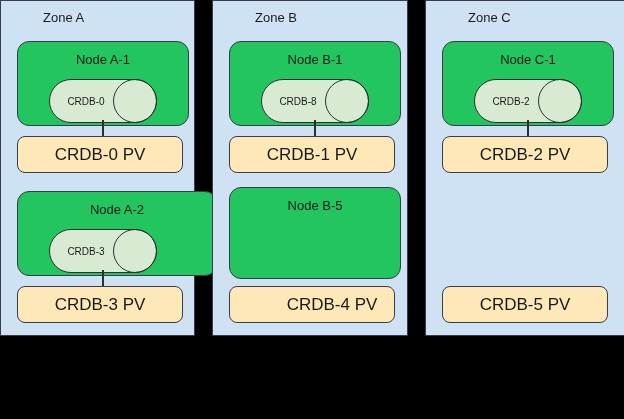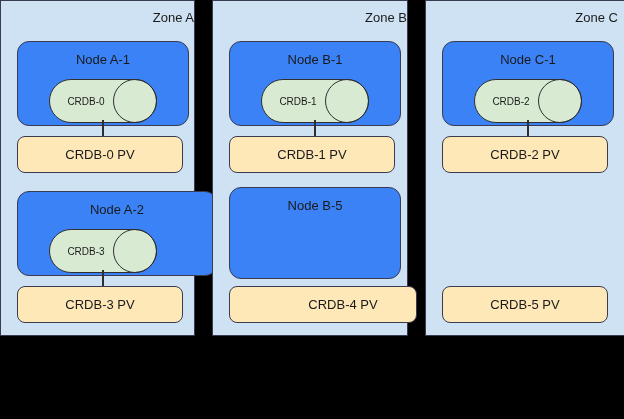--- a/index.html
+++ b/index.html
@@ -23,29 +23,30 @@
     height: 336px;
     background: #cfe2f3;
     border: 1px solid #3b3b4f;
     box-sizing: border-box;
   }
   .zone-title {
     position: absolute;
     left: 0;
     right: 0;
     top: 9px;
-    text-align: right;
+    text-align: left;
     font-size: 13px;
     color: #1a1a1a;
     line-height: 16px;
     white-space: nowrap;
+    padding-left: 42px;
   }
   .node {
     position: absolute;
-    background: #3b82f6;
+    background: #22c55e;
     border: 1px solid #3b3b4f;
     border-radius: 12px;
     box-sizing: border-box;
   }
   .node-title {
     position: absolute;
     left: 0;
     right: 0;
     top: 10px;
     text-align: center;
@@ -99,21 +100,21 @@
     height: 37px;
     background: #ffe8b8;
     border: 1px solid #3b3b4f;
     border-radius: 8px;
     box-sizing: border-box;
     display: flex;
     align-items: center;
     justify-content: center;
   }
   .pv-label {
-    font-size: 13px;
+    font-size: 17px;
     color: #1a1a1a;
     line-height: 16px;
     white-space: nowrap;
   }
   .connector {
     position: absolute;
     width: 2px;
     background: #2f2f2f;
   }
 </style>
@@ -155,34 +156,34 @@
   </div>
 
   <div class="zone" style="left:212px; width:196px;">
     <div class="zone-title">Zone B</div>
 
     <div class="node" style="left:16px; top:40px; width:172px; height:85px;">
       <div class="node-title">Node B-1</div>
       <div class="cylinder" style="left:31px; top:37px;">
         <div class="cyl-body"></div>
         <div class="cyl-cap"></div>
-        <div class="cyl-label">CRDB-1</div>
+        <div class="cyl-label">CRDB-8</div>
       </div>
     </div>
     <div class="connector" style="left:101px; top:119px; height:16px;"></div>
 
     <div class="pv" style="left:16px; top:135px; width:166px;">
       <span class="pv-label">CRDB-1 PV</span>
     </div>
 
     <div class="node" style="left:16px; top:186px; width:172px; height:92px;">
       <div class="node-title">Node B-5</div>
     </div>
 
-    <div class="pv" style="left:16px; top:285px; width:188px;padding-left:40px;">
+    <div class="pv" style="left:16px; top:285px; width:166px;padding-left:40px;">
       <span class="pv-label">CRDB-4 PV</span>
     </div>
   </div>
 
   <div class="zone" style="left:425px; width:200px;">
     <div class="zone-title" style="right:6px;">Zone C</div>
 
     <div class="node" style="left:16px; top:40px; width:172px; height:85px;">
       <div class="node-title">Node C-1</div>
       <div class="cylinder" style="left:31px; top:37px;">

